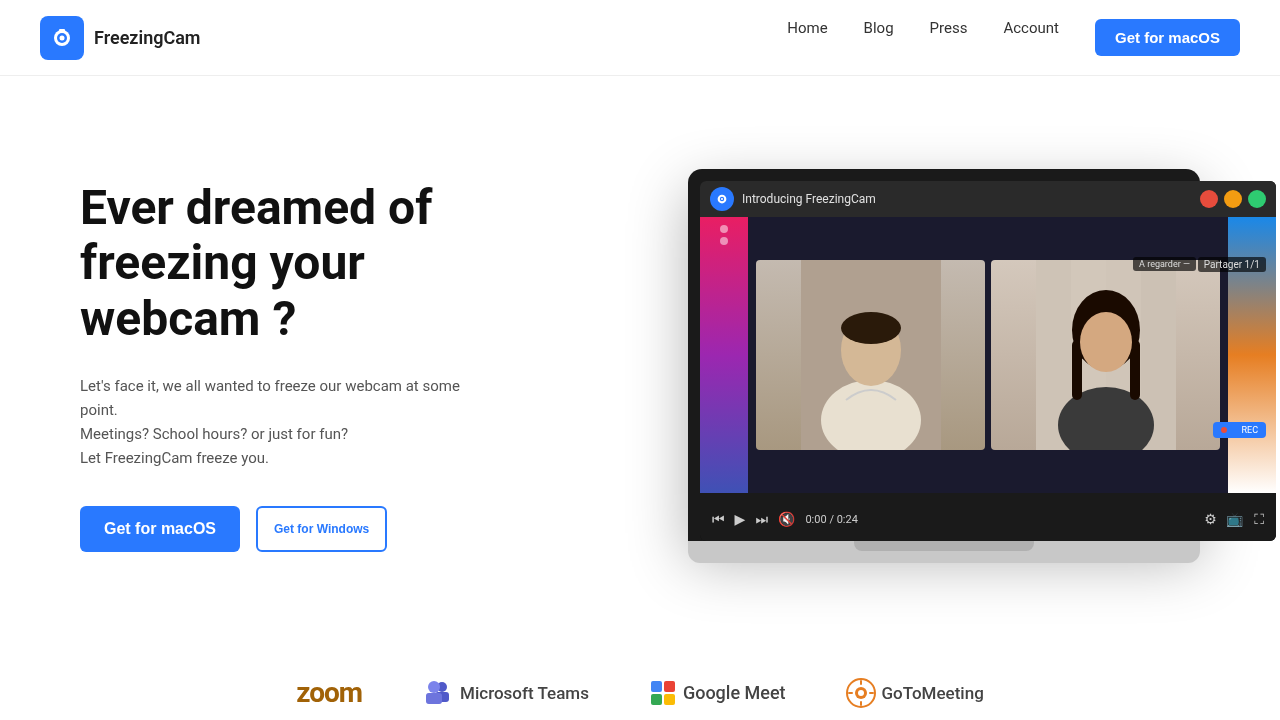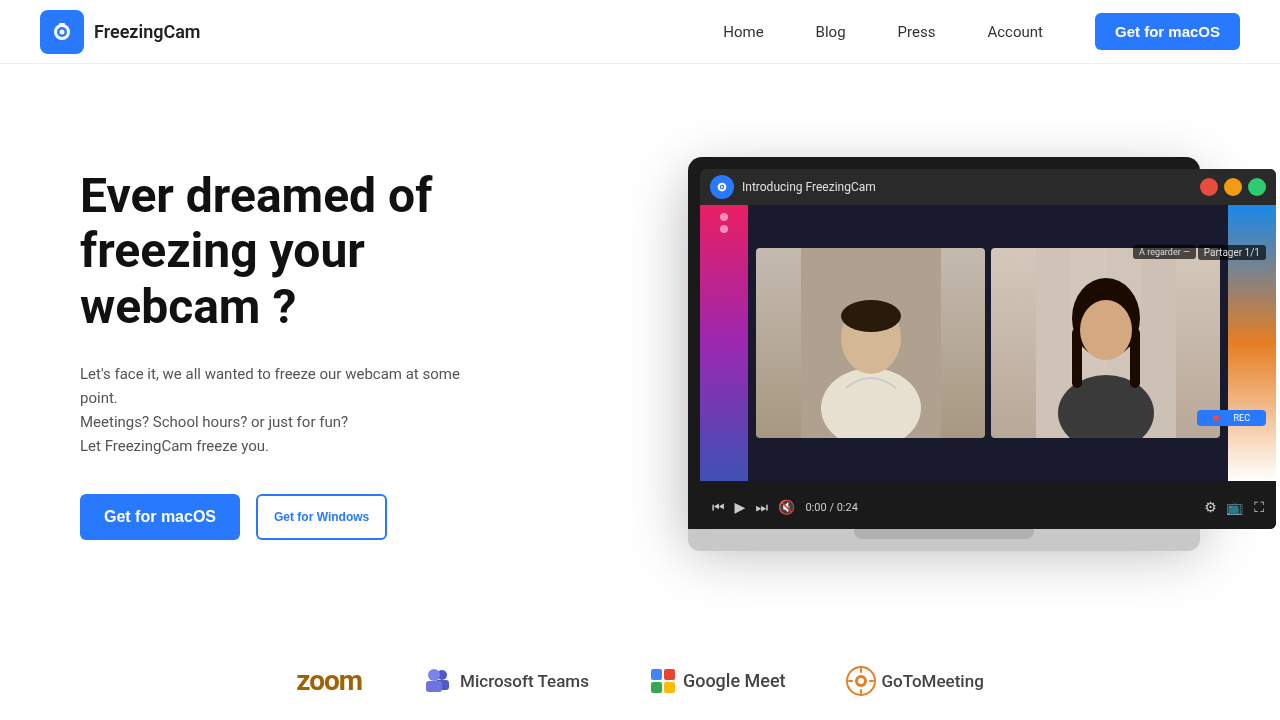--- a/index.html
+++ b/index.html
@@ -1,31 +1,31 @@
 <!DOCTYPE html>
 <html><head>
   <meta charset="utf-8">
   <style>
     * { margin: 0; padding: 0; box-sizing: border-box; }
     body { font-family: -apple-system, BlinkMacSystemFont, 'Segoe UI', Roboto, Helvetica, Arial, sans-serif; background: #fff; color: #222; }
 
     
     .header {
       display: flex; align-items: center; justify-content: space-between;
-      padding: 0 40px; height: 64px; border-bottom: 1px solid #eee;
+      padding: 0 40px; height: 76px; border-bottom: 1px solid #eee;
       position: sticky; top: 0; background: #fff; z-index: 100;
     }
     .logo-area { display: flex; align-items: center; gap: 10px; }
     .logo-icon {
       width: 44px; height: 44px; background: #2979ff; border-radius: 8px;
       display: flex; align-items: center; justify-content: center;
     }
     .logo-icon svg { width: 28px; height: 28px; }
     .logo-text { font-size: 18px; font-weight: 600; color: #222; }
-    .nav { display: flex; align-items: center; gap: 52px; }
+    .nav { display: flex; align-items: flex-start; gap: 36px; }
     .nav-link { font-size: 15px; color: #333; text-decoration: none; cursor: pointer; }
     .btn-get-macos-nav {
       background: #2979ff; color: #fff; border: none; border-radius: 6px;
       padding: 10px 20px; font-size: 15px; font-weight: 600; cursor: pointer;
     }
 
     
     .hero {
       display: flex; align-items: center; justify-content: space-between;
       padding: 60px 80px 40px 80px; min-height: 560px;
@@ -115,21 +115,21 @@
 
     
     .video-sidebar-right {
       width: 48px; background: linear-gradient(180deg, #1a88e8 0%, #e67e22 50%, #fff 100%);
       flex-shrink: 0;
     }
 
     
     .rec-badge {
       position: absolute; bottom: 55px; right: 10px;
-      background: #2979ff; color: #fff; font-size: 9px; padding: 3px 16px; border-radius: 4px;
+      background: #2979ff; color: #fff; font-size: 9px; padding: 3px 8px; border-radius: 4px;
       display: flex; align-items: center; gap: 14px;
     }
     .rec-dot { width: 6px; height: 6px; background: #e74c3c; border-radius: 50%; }
 
     
     .video-controls {
       background: #1a1a1a; height: 44px; display: flex; align-items: center; padding: 0 12px; gap: 10px; flex-shrink: 0;
     }
     .ctrl-btn { color: #ccc; font-size: 14px; cursor: pointer; background:none; border:none; }
     .ctrl-time { color: #ccc; font-size: 11px; }

